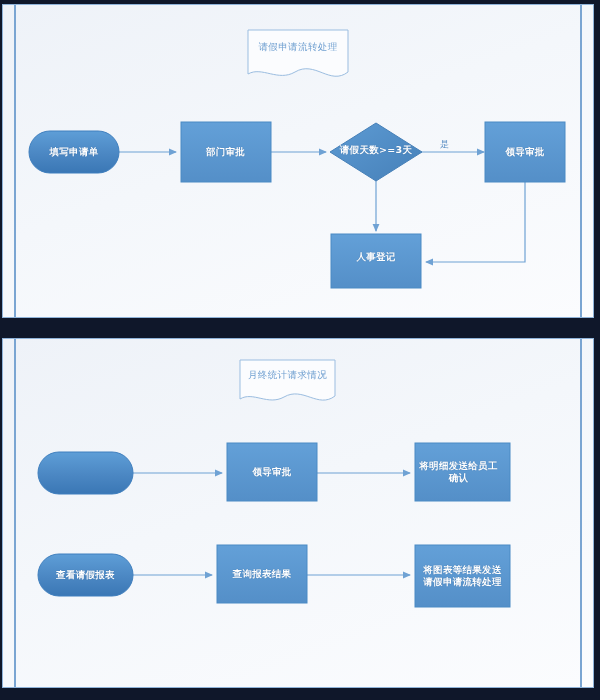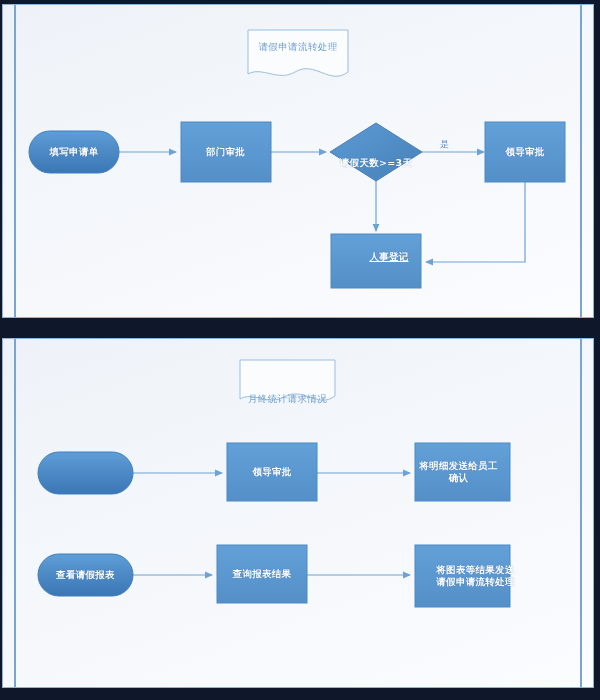--- a/index.html
+++ b/index.html
@@ -141,34 +141,34 @@
 
     <rect x="38" y="554" width="95" height="42" rx="21" ry="21" fill="url(#pillGrad)" stroke="#3f7fbe" stroke-width="1"></rect>
     <rect x="217" y="545" width="90" height="58" fill="url(#boxGrad)" stroke="#4a8ac4" stroke-width="1"></rect>
     <rect x="415" y="545" width="95" height="62" fill="url(#boxGrad)" stroke="#4a8ac4" stroke-width="1"></rect>
   </svg>
 
   <div class="banner-label" style="left:248px; top:40px; width:100px; height:20px;">请假申请流转处理</div>
 
   <div class="node-label" style="left:29px; top:131px; width:90px; height:42px;">填写申请单</div>
   <div class="node-label" style="left:181px; top:122px; width:89px; height:60px;border-radius:23px;">部门审批</div>
-  <div class="node-label" style="left:331px; top:149px; width:90px; height:28px;">请假天数&gt;=3天</div>
+  <div class="node-label" style="left:331px; top:136px; width:90px; height:28px;">请假天数&gt;=3天</div>
   <div class="node-label" style="left:485px; top:122px; width:80px; height:60px;">领导审批</div>
-  <div class="node-label" style="left:344px; top:234px; width:90px; height:45px;text-decoration:underline;">人事登记</div>
+  <div class="node-label" style="left:331px; top:234px; width:90px; height:45px;">人事登记</div>
 
   <div class="edge-label" style="left:440px; top:139px;">是</div>
 
-  <div class="banner-label" style="left:240px; top:368px; width:95px; height:20px;margin-top:24px;">月终统计请求情况</div>
+  <div class="banner-label" style="left:240px; top:368px; width:95px; height:20px;">月终统计请求情况</div>
 
   <div class="node-label" style="left:227px; top:443px; width:90px; height:58px;">领导审批</div>
   <div class="node-label" style="left:415px; top:443px; width:87px; height:58px; flex-direction:column;">
     <span>将明细发送给员工</span>
     <span>确认</span>
   </div>
 
   <div class="node-label" style="left:217px; top:545px; width:90px; height:58px;">查询报表结果</div>
   <div class="node-label" style="left:38px; top:554px; width:95px; height:42px;">查看请假报表</div>
-  <div class="node-label" style="left:415px; top:545px; width:95px; height:62px; flex-direction:column;padding-left:13px;">
+  <div class="node-label" style="left:415px; top:545px; width:95px; height:62px; flex-direction:column;">
     <span>将图表等结果发送</span>
     <span>请假申请流转处理</span>
   </div>
 
 </div>
 
 </body></html>

